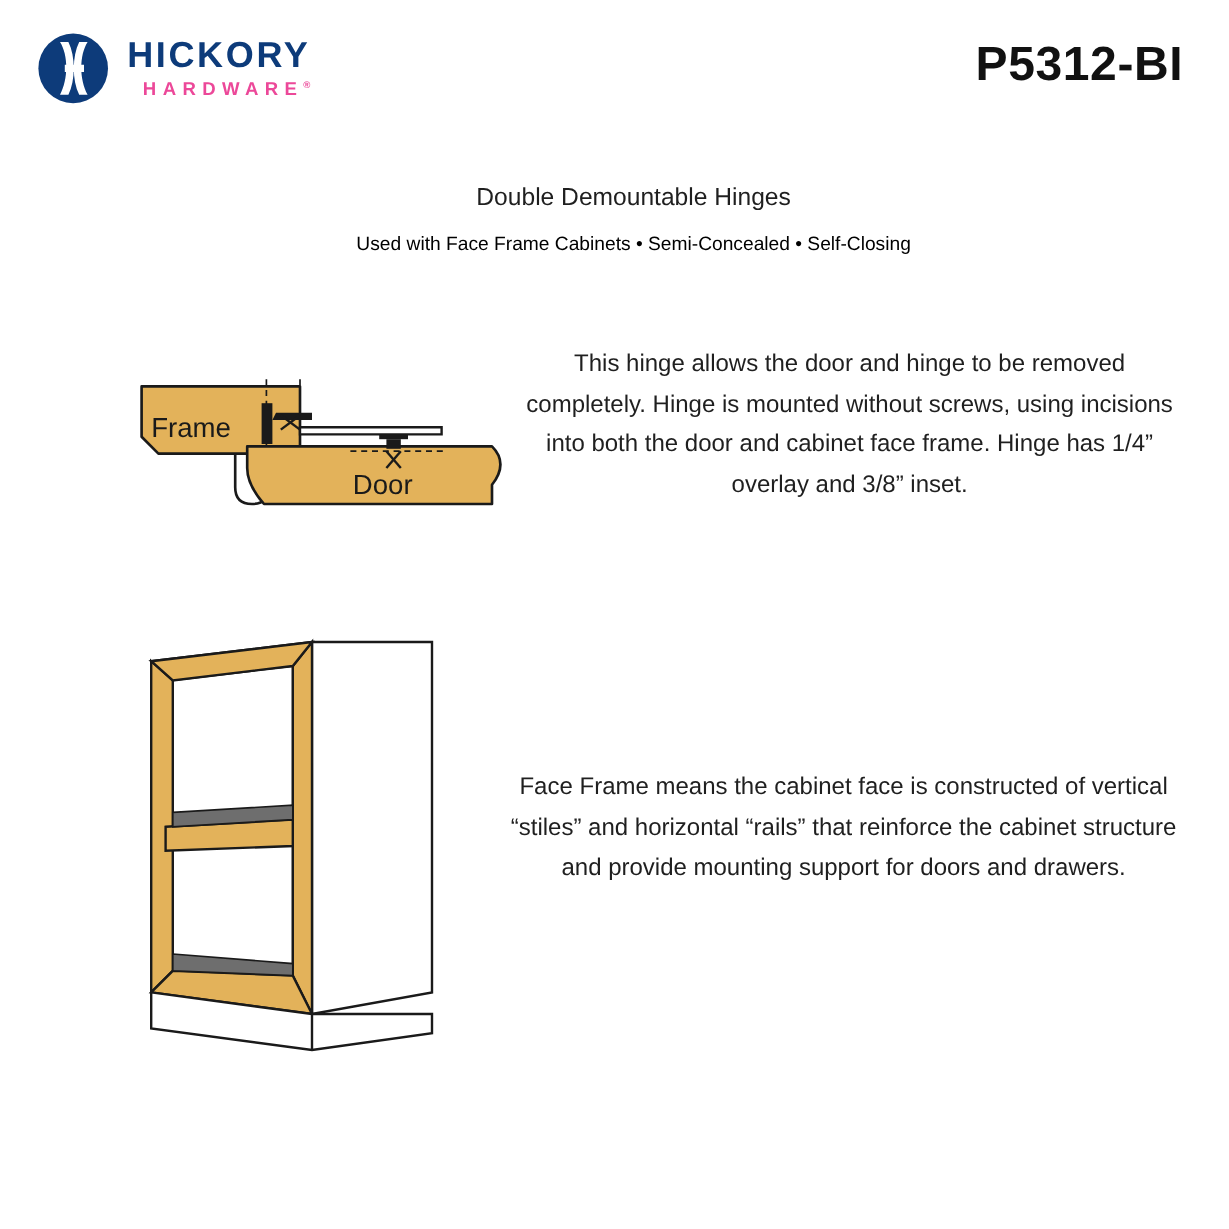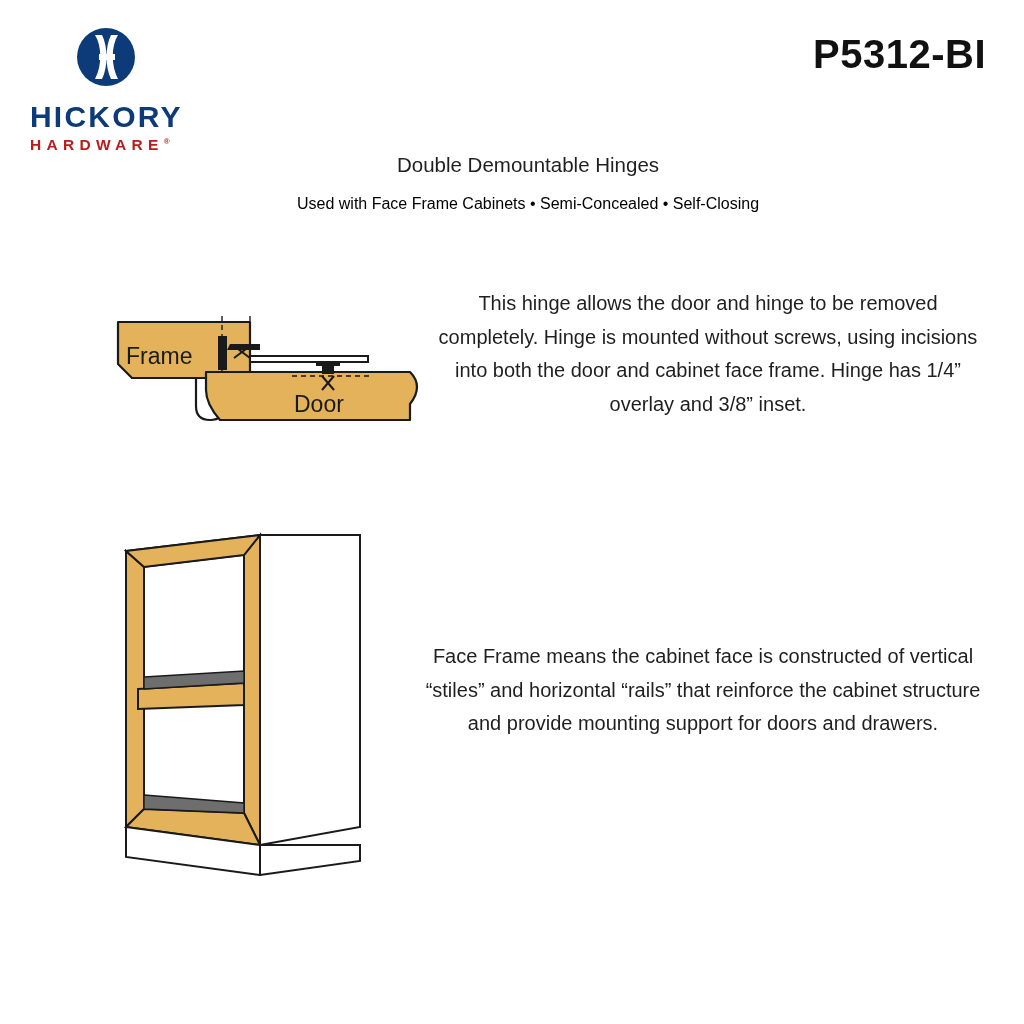--- a/index.html
+++ b/index.html
@@ -29,21 +29,20 @@
     right: 38px;
     height: 66px;
   }
   .brand {
     position: absolute;
     left: 0;
     top: 0;
     display: flex;
     align-items: center;
     gap: 14px;
-    flex-direction: column;
   }
   .brand-mark {
     width: 62px;
     height: 62px;
     position: relative;
   }
   .brand-words {
     display: flex;
     flex-direction: column;
     justify-content: center;
@@ -52,22 +51,23 @@
   .brand-top {
     font-size: 30px;
     font-weight: 700;
     letter-spacing: 2.2px;
     color: #0d3b7a;
   }
   .brand-bottom {
     font-size: 15.5px;
     font-weight: 700;
     letter-spacing: 5.3px;
-    color: #b91c1c;
+    color: #ec4899;
     margin-top: 5px;
+    text-align: right;
   }
   .brand-bottom sup {
     font-size: 8px;
     letter-spacing: 0;
     vertical-align: super;
   }
   .sku {
     position: absolute;
     right: 0;
     top: 6px;

